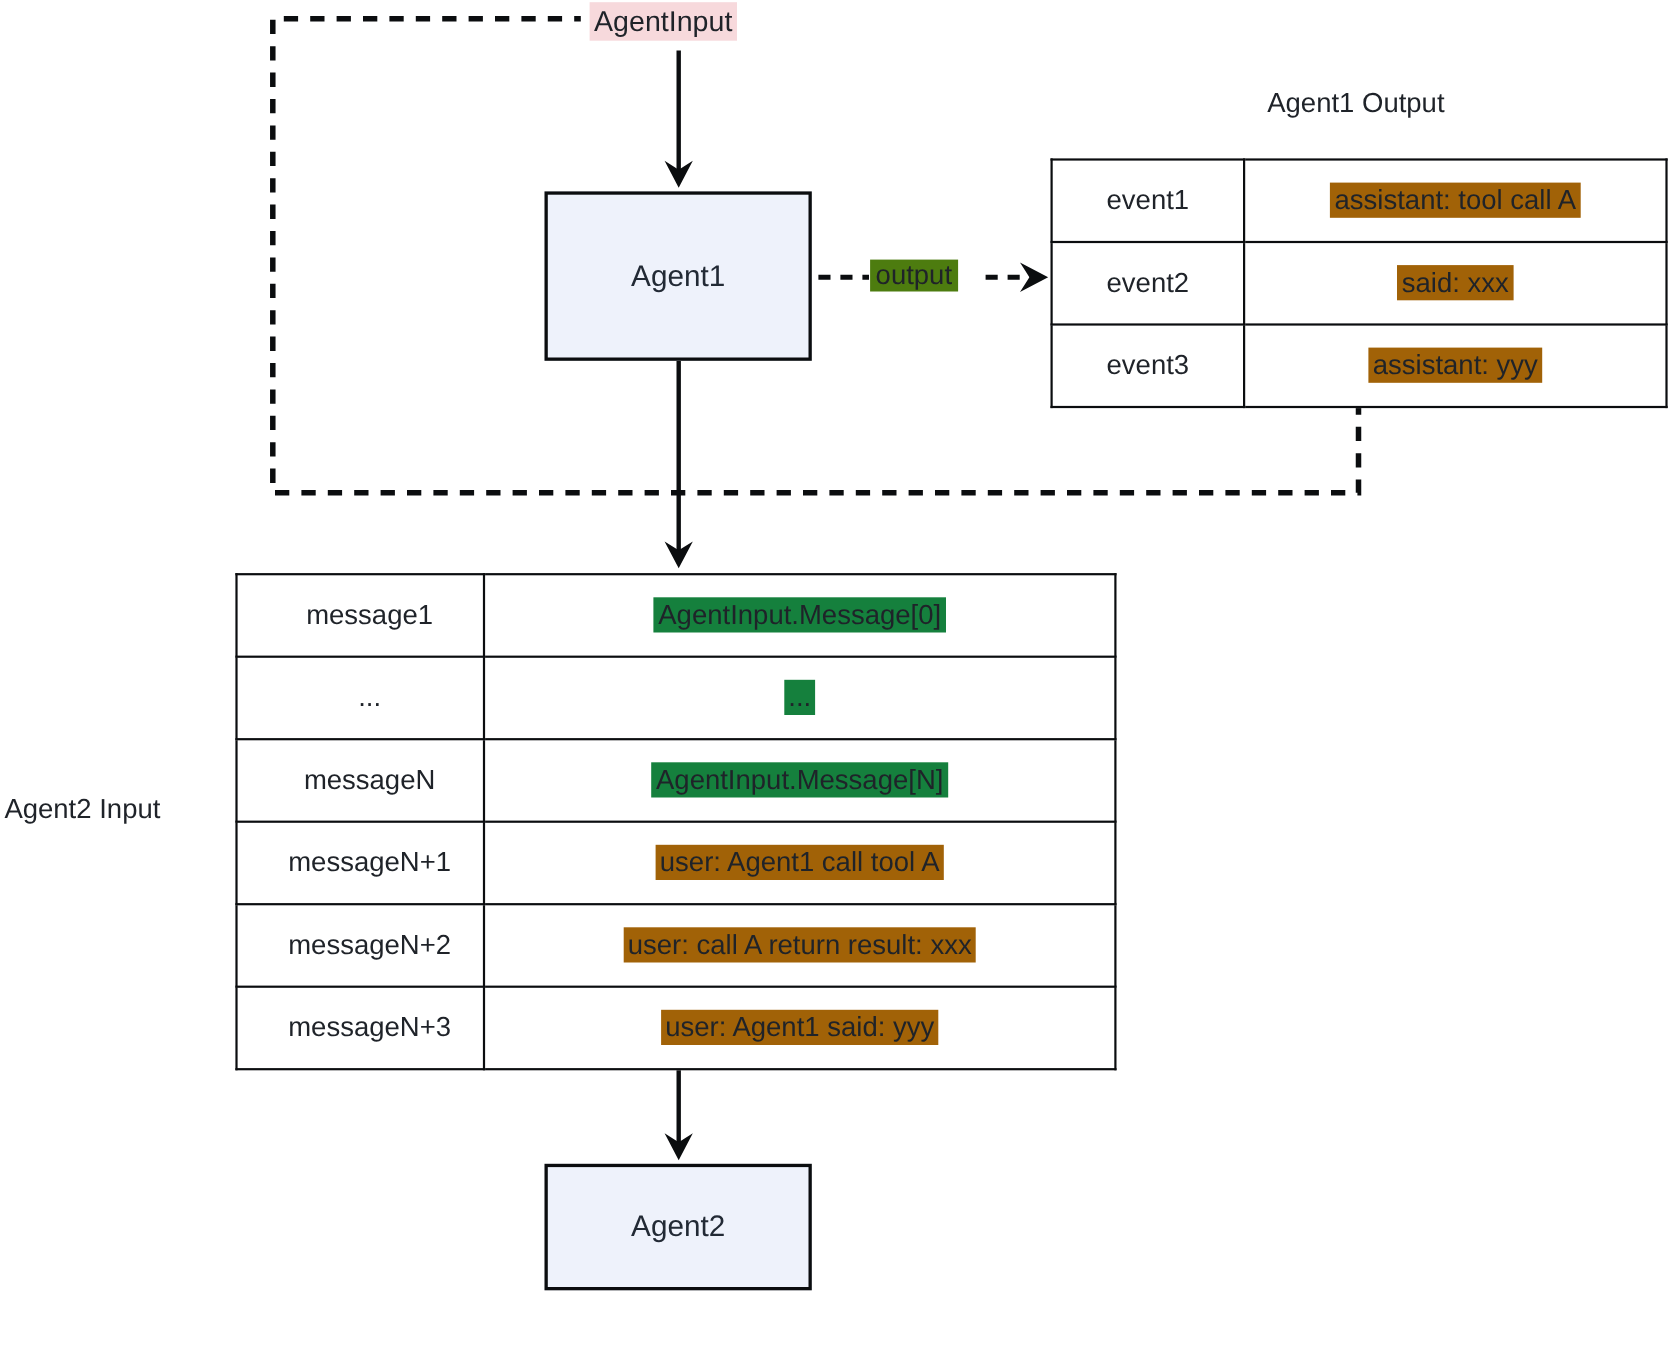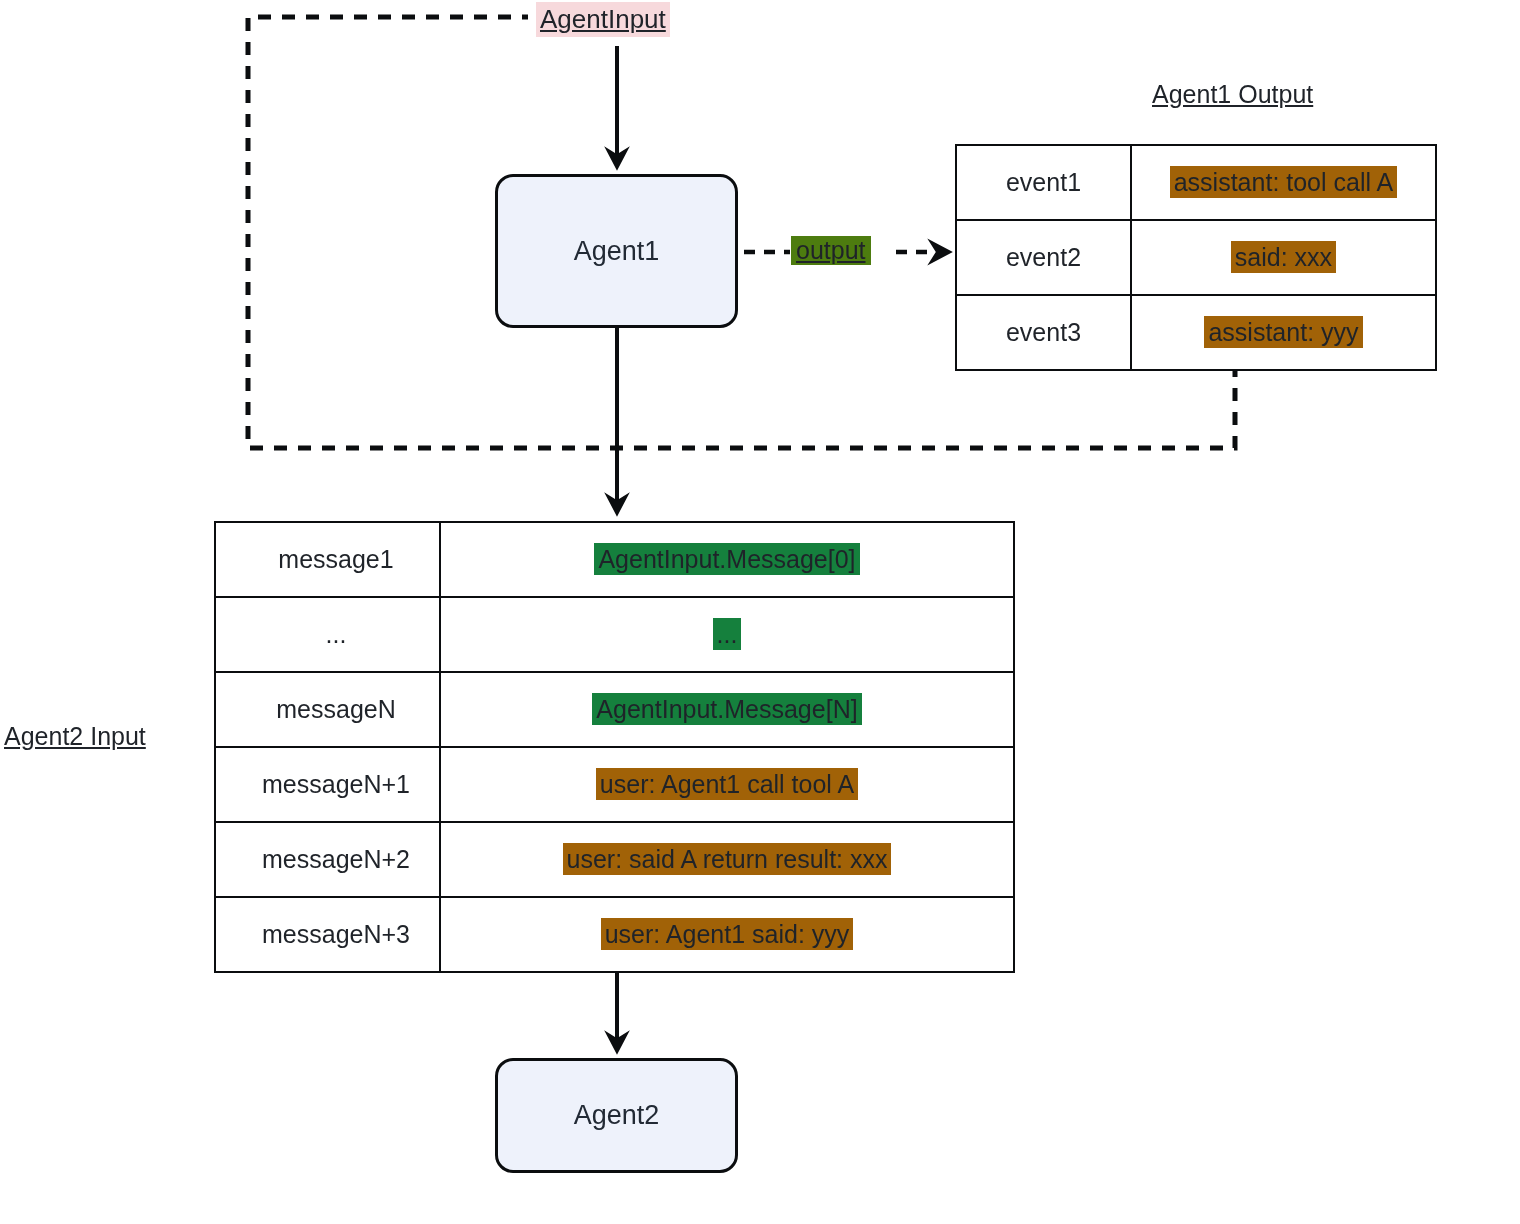--- a/index.html
+++ b/index.html
@@ -25,38 +25,37 @@
     width: 1520px;
     height: 1224px;
     pointer-events: none;
   }
 
   
   .agent-node {
     position: absolute;
     background: #eef2fb;
     border: 3.5px solid #0b0d0f;
-    border-radius: 18px;
+    border-radius: 0;
     display: flex;
     align-items: center;
     justify-content: center;
     font-size: 27px;
     color: #222a35;
     box-sizing: border-box;
   }
   #agent1-node { left: 495px; top: 174px; width: 243px; height: 154px; }
   #agent2-node { left: 495px; top: 1058px; width: 243px; height: 115px; }
 
   
   .plain-label {
     position: absolute;
     font-size: 26px;
     color: #1f2329;
     white-space: nowrap;
-    text-decoration: underline;
   }
   #agent-input-label {
     left: 536px; top: 2px;
     background: #f7d9dc;
     padding: 2px 4px;
   }
   #output-edge-label {
     left: 791px; top: 236px;
     font-size: 25px;
     background: #4d7c0f;
@@ -80,21 +79,21 @@
     color: #1f2329;
     padding: 0;
   }
   .hl {
     padding: 2px 4px;
     display: inline;
   }
   .hl-pink  { background: #15803d; }
   .hl-beige { background: #a16207; }
 
-  #agent1-output-table { left: 955px; top: 144px; width: 482px; }
+  #agent1-output-table { left: 955px; top: 144px; width: 561px; }
   #agent1-output-table td { height: 73px; }
   #agent1-output-table td.key { width: 173px; }
 
   #agent2-input-table { left: 214px; top: 521px; width: 801px; }
   #agent2-input-table td { height: 73px; }
   #agent2-input-table td.key { width: 206px; padding-left: 17px; }
 </style>
 </head>
 <body>
 
@@ -179,21 +178,21 @@
       </tr>
       <tr>
         <td class="key">messageN+1</td>
         <td>
           <span class="hl hl-beige">user: Agent1 call tool A</span>
         </td>
       </tr>
       <tr>
         <td class="key">messageN+2</td>
         <td>
-          <span class="hl hl-beige">user: said A return result: xxx</span>
+          <span class="hl hl-beige">user: call A return result: xxx</span>
         </td>
       </tr>
       <tr>
         <td class="key">messageN+3</td>
         <td>
           <span class="hl hl-beige">user: Agent1 said: yyy</span>
         </td>
       </tr>
     </tbody>
   </table>

